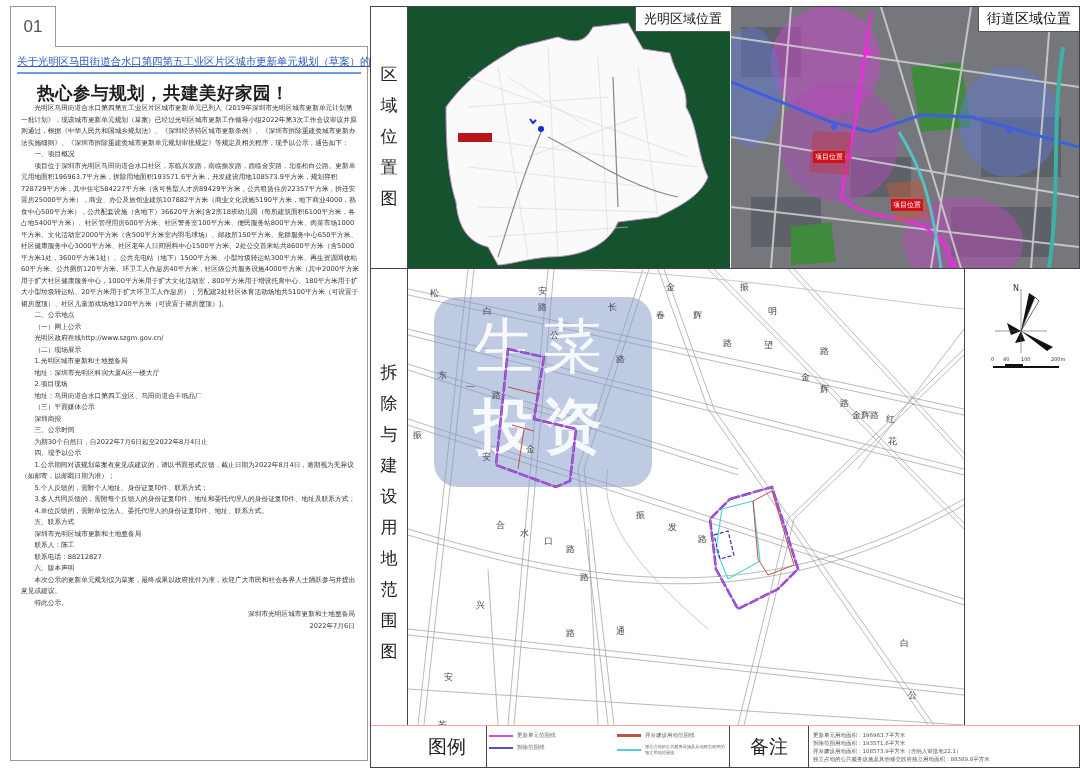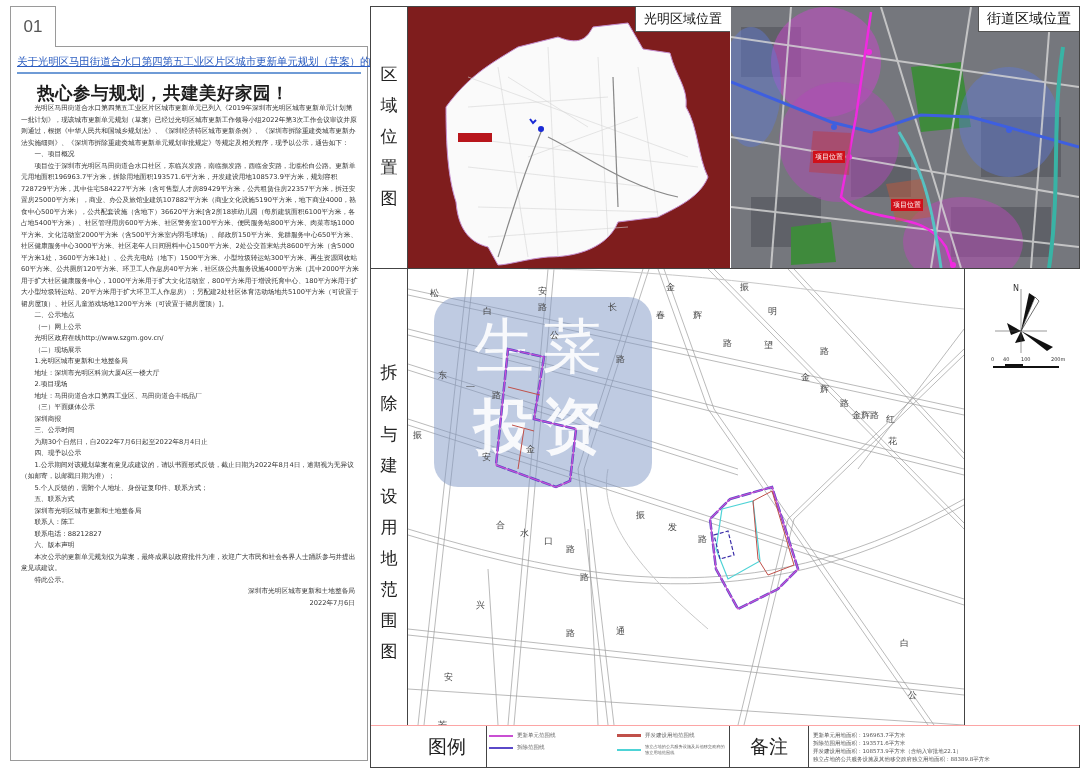--- a/index.html
+++ b/index.html
@@ -12,21 +12,21 @@
   .body-text p { margin:0; }
   .indent { text-indent:2em; }
   .sig { text-align:right; padding-right:4px; }
 
   .frame { position:absolute; left:370px; top:6px; width:708px; height:760px; border:1px solid #444; background:#fff; }
   .vcap { position:absolute; width:36px; display:flex; flex-direction:column; align-items:center; font-size:17px; color:#222; font-family:"DejaVu Sans",sans-serif; }
   .vcap span { display:block; line-height:31px; }
   .vline { position:absolute; left:36px; width:1px; background:#444; }
   .hline { position:absolute; height:1px; background:#444; }
 
-  .region-map { position:absolute; left:37px; top:0; width:322px; height:261px; background:#7f1d1d; overflow:hidden; }
+  .region-map { position:absolute; left:37px; top:0; width:322px; height:261px; background:#14532d; overflow:hidden; }
   .map-label { position:absolute; top:0; right:0; padding:3px 8px; border:1px solid #555; border-top:none; border-right:none; background:#fff; font-size:13px; color:#111; }
   .street-map { position:absolute; left:360px; top:0; width:348px; height:261px; overflow:hidden; background:#6c7078; }
   .site-plan { position:absolute; left:37px; top:262px; width:556px; height:456px; background:#fff; overflow:hidden; }
   .side-panel { position:absolute; left:593px; top:262px; width:115px; height:456px; background:#fff; border-left:1px solid #444; }
 
   .legend-row { position:absolute; left:0; top:718px; width:708px; height:42px; border-top:1px solid #fca5a5; }
   .legend-cap { position:absolute; left:37px; top:0; width:78px; height:42px; font-size:19px; display:flex; align-items:center; justify-content:center; border-right:1px solid #444; }
   .legend-items { position:absolute; left:116px; top:4px; width:240px; height:34px; font-size:5.5px; color:#666; }
   .lg { position:absolute; display:flex; align-items:center; gap:4px; white-space:nowrap; }
   .lg .sw { width:24px; height:2px; }
@@ -54,20 +54,22 @@
       <p class="indent">地址：深圳市光明区科润大厦A区一楼大厅</p>
       <p class="indent">2.项目现场</p>
       <p class="indent">地址：马田街道合水口第四工业区、马田街道合丰纸品厂</p>
       <p class="indent">（三）平面媒体公示</p>
       <p class="indent">深圳商报</p>
       <p class="indent">三、公示时间</p>
       <p class="indent">为期30个自然日，自2022年7月6日起至2022年8月4日止</p>
       <p class="indent">四、现予以公示</p>
       <p class="indent">1.公示期间对该规划草案有意见或建议的，请以书面形式反馈，截止日期为2022年8月4日，逾期视为无异议（如邮寄，以邮戳日期为准）；</p>
       <p class="indent">5.个人反馈的，需附个人地址、身份证复印件、联系方式；</p>
+      <p class="indent">3.多人共同反馈的，需附每个反馈人的身份证复印件、地址和委托代理人的身份证复印件、地址及联系方式；</p>
+      <p class="indent">4.单位反馈的，需附单位法人、委托代理人的身份证复印件、地址、联系方式。</p>
       <p class="indent">五、联系方式</p>
       <p class="indent">深圳市光明区城市更新和土地整备局</p>
       <p class="indent">联系人：陈工</p>
       <p class="indent">联系电话：88212827</p>
       <p class="indent">六、版本声明</p>
       <p class="indent">本次公示的更新单元规划仅为草案，最终成果以政府批件为准，欢迎广大市民和社会各界人士踊跃参与并提出意见或建议。</p>
       <p class="indent">特此公示。</p>
       <p class="sig">深圳市光明区城市更新和土地整备局</p>
       <p class="sig">2022年7月6日</p>
     </div>

